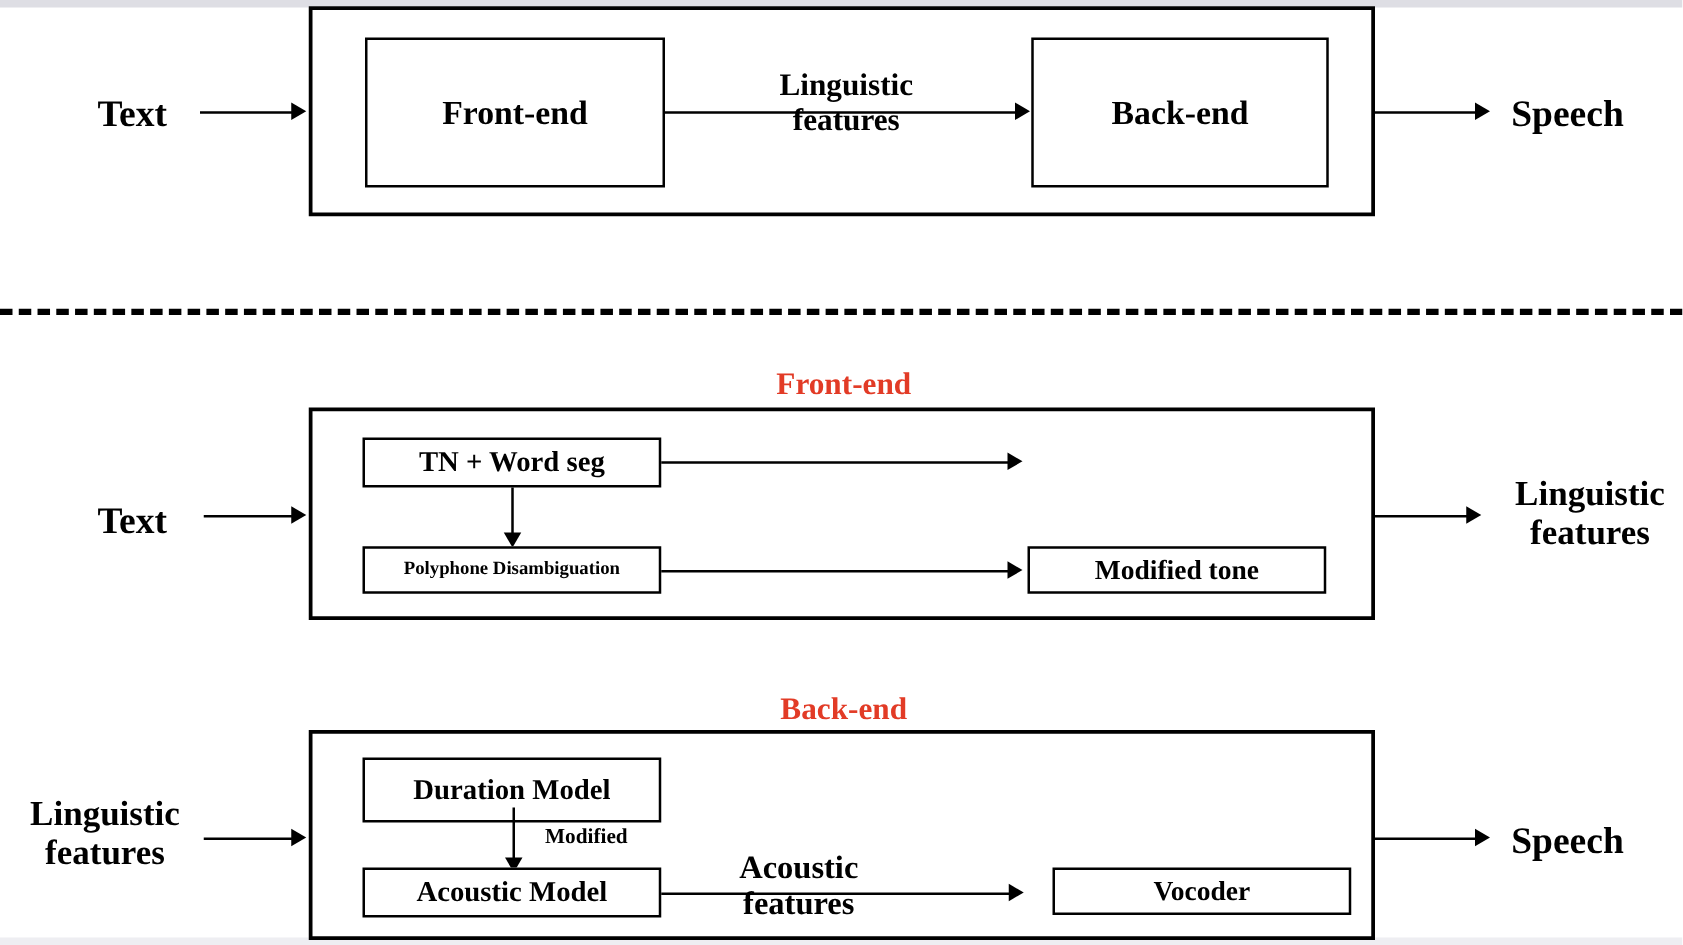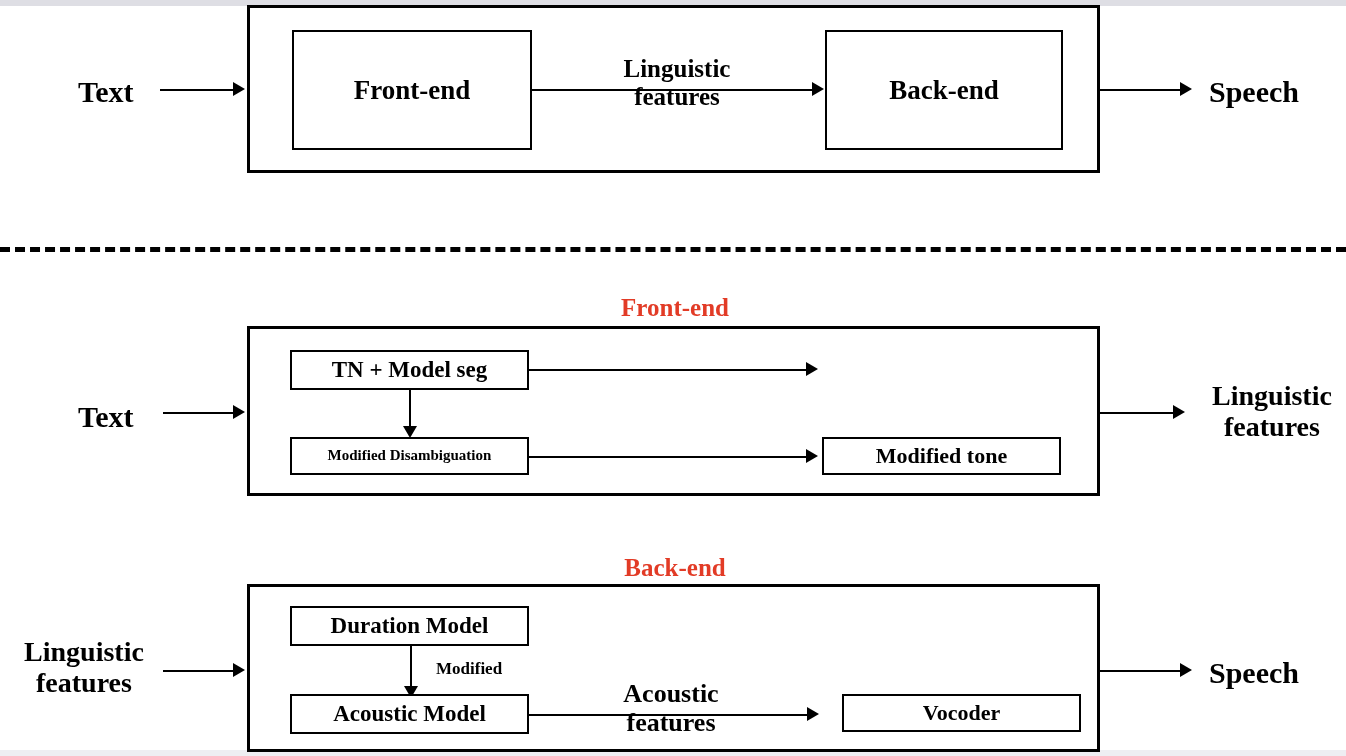--- a/index.html
+++ b/index.html
@@ -125,26 +125,26 @@
   <div class="dashed" style="top:247px;"></div>
 
   <div class="red" style="left:575px; top:294px; width:200px; font-size:25px;">Front-end</div>
 
   <div class="lbl" style="left:78px; top:400px; font-size:30px;">Text</div>
   <div class="hline" style="left:163px; top:412px; width:71px;"></div>
   <div class="arrowhead-r" style="left:233px; top:405px;"></div>
 
   <div class="panel" style="left:247px; top:326px; width:853px; height:170px;"></div>
 
-  <div class="box" style="left:290px; top:350px; width:239px; height:40px; font-size:23px;">TN + Model seg</div>
+  <div class="box" style="left:290px; top:350px; width:239px; height:40px; font-size:23px;">TN + Word seg</div>
 
   <div class="vline" style="left:409px; top:390px; height:38px;"></div>
   <div class="arrowhead-d" style="left:403px; top:426px;"></div>
 
-  <div class="box" style="left:290px; top:437px; width:239px; height:38px; font-size:15px;">Modified  Disambiguation</div>
+  <div class="box" style="left:290px; top:437px; width:239px; height:38px; font-size:15px;">Polyphone  Disambiguation</div>
 
   <div class="hline" style="left:529px; top:369px; width:278px;"></div>
   <div class="arrowhead-r" style="left:806px; top:362px;"></div>
 
   <div class="hline" style="left:529px; top:456px; width:278px;"></div>
   <div class="arrowhead-r" style="left:806px; top:449px;"></div>
 
 
   <div class="box" style="left:822px; top:437px; width:239px; height:38px; font-size:22px;">Modified tone</div>
 
@@ -155,31 +155,31 @@
 
   <div class="red" style="left:580px; top:554px; width:190px; font-size:25px;">Back-end</div>
 
   <div class="lbl center" style="left:10px; top:636px; width:148px; font-size:28px;">Linguistic
 features</div>
   <div class="hline" style="left:163px; top:670px; width:71px;"></div>
   <div class="arrowhead-r" style="left:233px; top:663px;"></div>
 
   <div class="panel" style="left:247px; top:584px; width:853px; height:168px;"></div>
 
-  <div class="box" style="left:290px; top:606px; width:239px; height:40px; font-size:23px;">Duration Model</div>
+  <div class="box" style="left:290px; top:606px; width:239px; height:52px; font-size:23px;">Duration Model</div>
 
   <div class="vline" style="left:410px; top:646px; height:42px;"></div>
   <div class="arrowhead-d" style="left:404px; top:686px;"></div>
   <div class="lbl" style="left:436px; top:659px; font-size:17px;">Modified</div>
 
   <div class="box" style="left:290px; top:694px; width:239px; height:40px; font-size:23px;">Acoustic Model</div>
 
   <div class="hline" style="left:529px; top:714px; width:280px;"></div>
   <div class="arrowhead-r" style="left:807px; top:707px;"></div>
-  <div class="lbl center" style="left:592px; top:679px; width:158px; font-size:26px;">Acoustic
+  <div class="lbl center" style="left:560px; top:679px; width:158px; font-size:26px;">Acoustic
 features</div>
 
   <div class="box" style="left:842px; top:694px; width:239px; height:38px; font-size:22px;">Vocoder</div>
 
   <div class="hline" style="left:1100px; top:670px; width:82px;"></div>
   <div class="arrowhead-r" style="left:1180px; top:663px;"></div>
   <div class="lbl" style="left:1209px; top:656px; font-size:30px;">Speech</div>
 
 </div>
 

